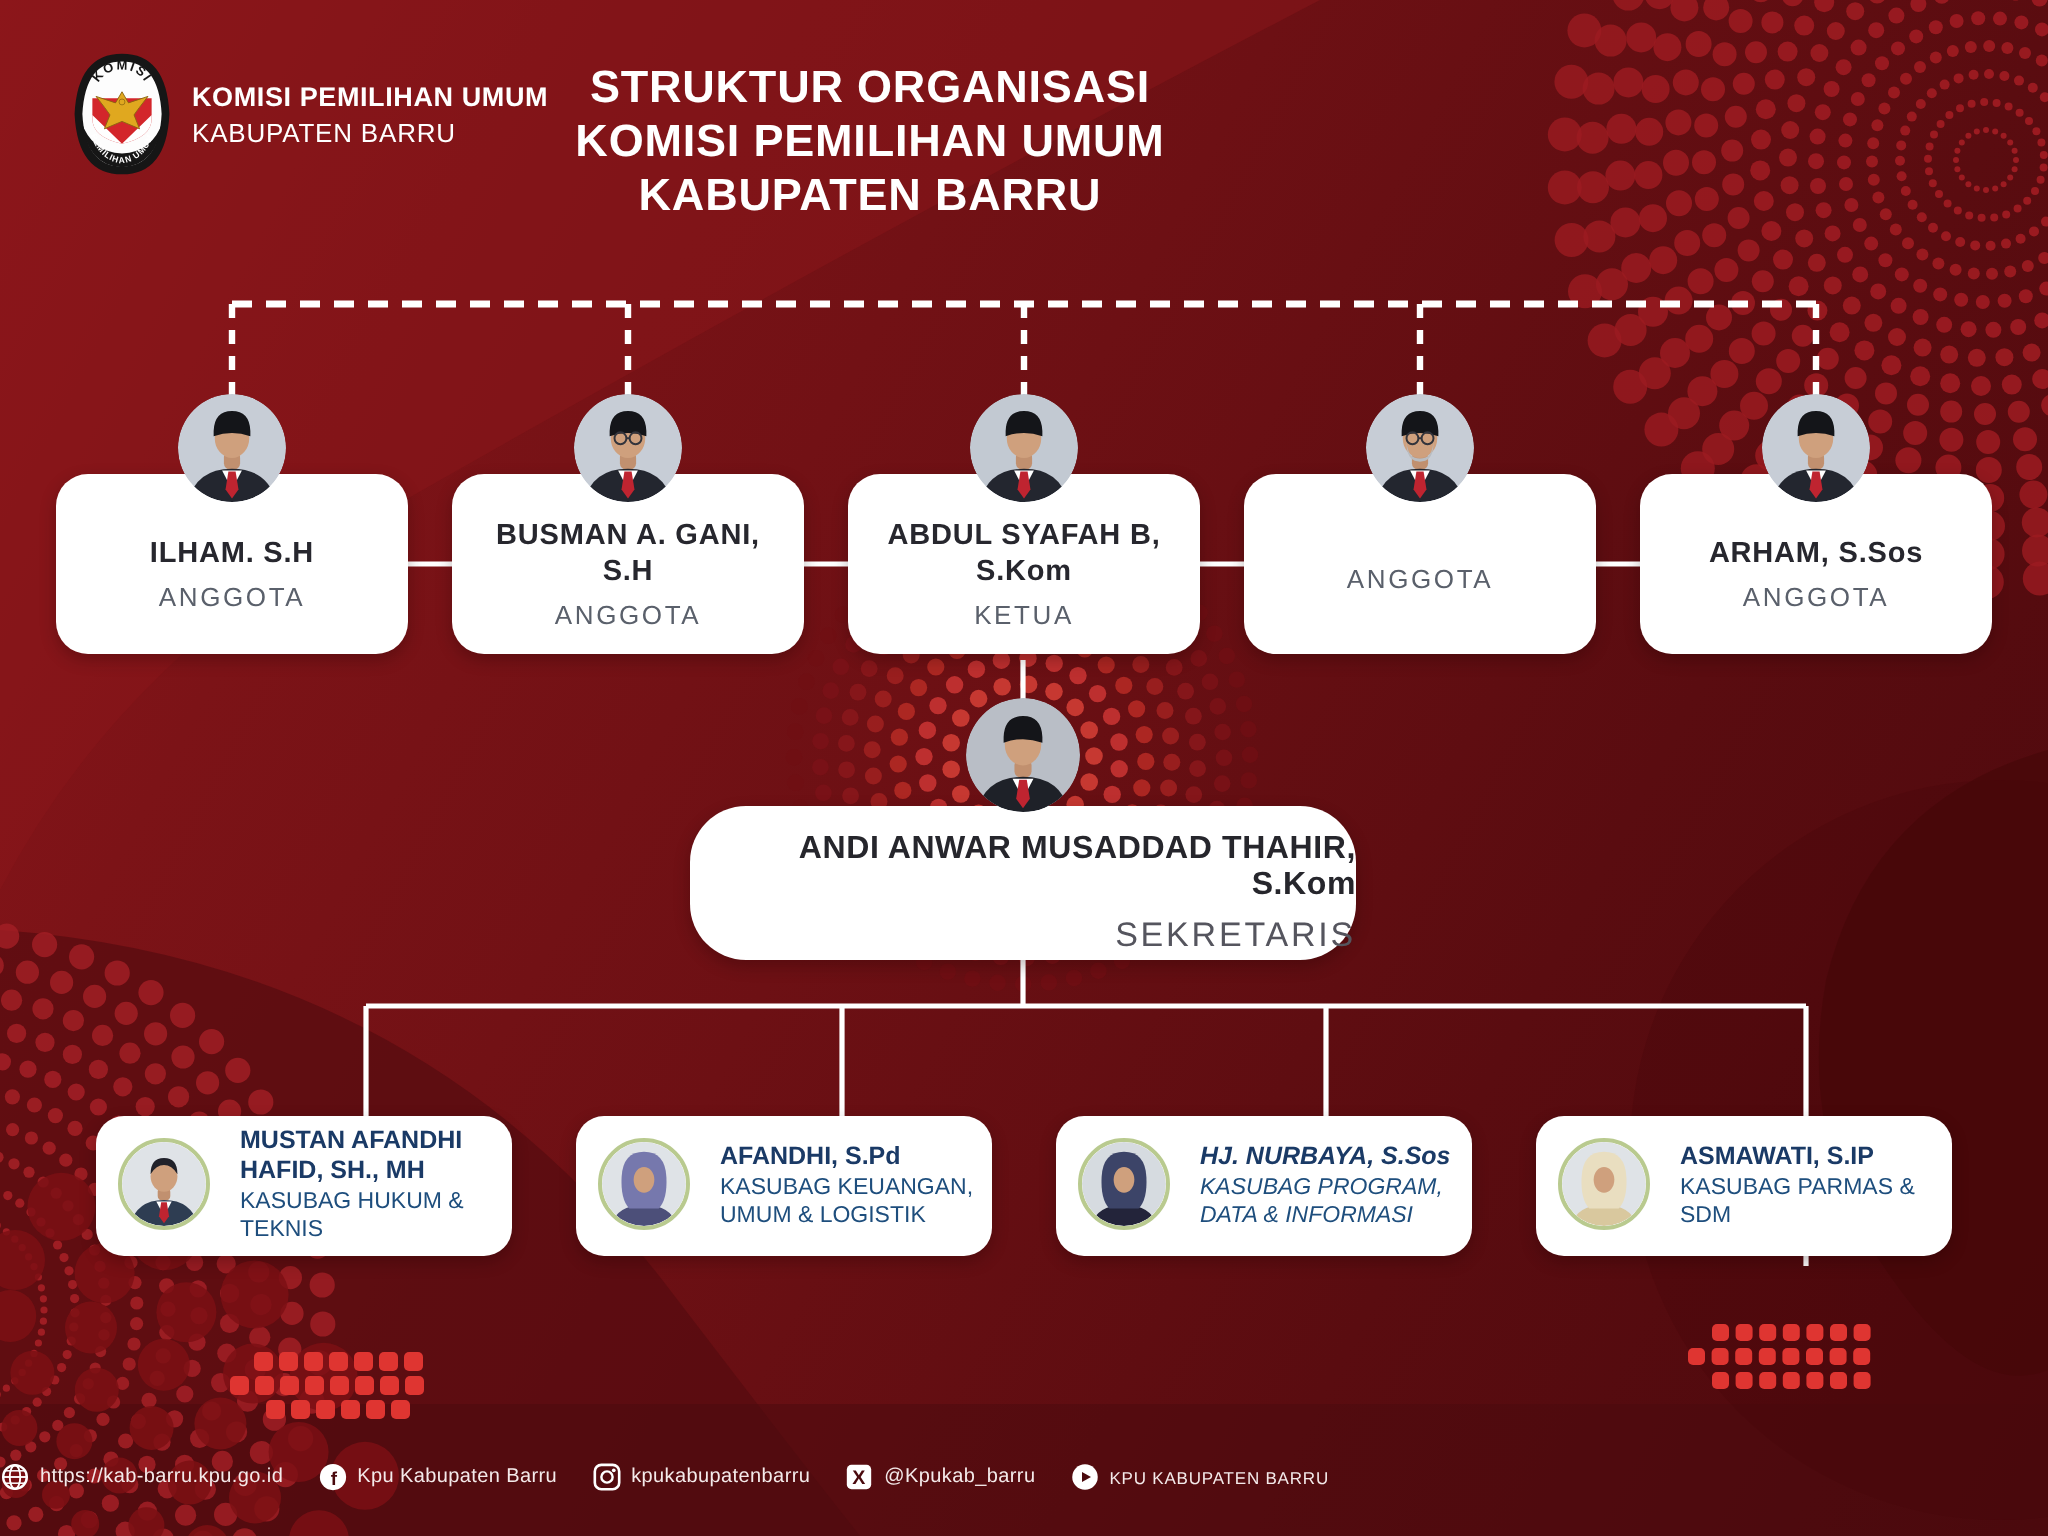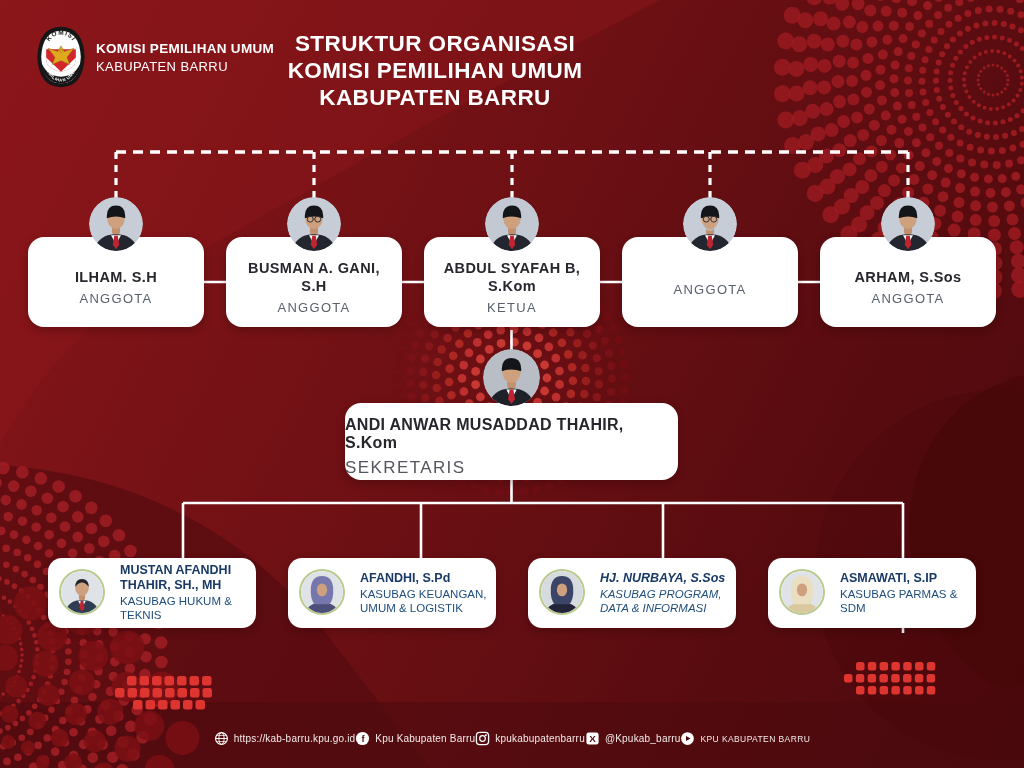--- a/index.html
+++ b/index.html
@@ -20,32 +20,32 @@
   .title{position:absolute;left:0;top:30px;width:870px;text-align:center;color:#fff;z-index:2;}
   .title div{font-size:22.5px;font-weight:bold;line-height:27px;letter-spacing:.4px;}
   
   .card{position:absolute;background:#fff;box-shadow:0 3px 8px rgba(30,0,0,.28);z-index:2;box-sizing:border-box;}
   .top-card{width:176px;min-height:90px;border-radius:16px;text-align:center;
     padding:22px 8px 12px;display:flex;flex-direction:column;justify-content:center;}
   .top-name{font-size:14.5px;font-weight:bold;color:#27272e;letter-spacing:.4px;line-height:1.25;}
   .top-role{font-size:13px;color:#5a606b;letter-spacing:1.3px;margin-top:5px;}
   .photo{position:absolute;border-radius:50%;overflow:hidden;z-index:3;}
   .photo svg{display:block;}
-  .sec-card{left:345px;top:403px;width:333px;height:77px;border-radius:16px;text-align:left;padding-top:13px;}
+  .sec-card{left:345px;top:403px;width:333px;height:77px;border-radius:28px;text-align:right;padding-top:13px;}
   .sec-name{font-size:16px;font-weight:bold;color:#26262c;letter-spacing:.3px;}
   .sec-role{font-size:17px;color:#55555e;letter-spacing:1.4px;margin-top:6px;}
   .sub-card{width:208px;height:70px;border-radius:14px;display:flex;align-items:center;}
   .sub-photo{position:absolute;left:11px;top:11px;width:46px;height:46px;border-radius:50%;
     border:2px solid #b9ca8f;overflow:hidden;box-sizing:border-box;background:#fff;}
   .sub-text{margin-left:72px;margin-right:6px;}
   .sub-name{font-size:12.5px;font-weight:bold;color:#1a3a66;line-height:1.22;}
   .sub-role{font-size:11.5px;color:#1e4e7d;line-height:1.2;margin-top:2px;}
   
-  .footer{position:absolute;left:0;top:731px;width:1024px;display:flex;justify-content:center;
-    align-items:center;z-index:2;color:#f4eaea;}
+  .footer{position:absolute;left:0;top:731px;width:1024px;display:flex;
+    align-items:center;gap:17px;z-index:2;color:#f4eaea;}
   .f-item{display:flex;align-items:center;gap:5px;font-size:10px;letter-spacing:.2px;cursor:pointer;}
   .f-item:last-child .f-label{font-size:8.5px;letter-spacing:.4px;}
   .f-item svg{display:block;}
 </style>
 </head>
 <body>
 
 <div class="stage">
 
   <svg id="bg-decor" class="layer" width="1024" height="768" viewBox="0 0 1024 768">
@@ -1181,21 +1181,21 @@
             <g clip-path="url(#avc6)">
               <rect x="25.5" y="32" width="9" height="10" rx="3.5" fill="#c1906f"></rect>
       <path d="M5,62 Q9,41.5 30,41.5 Q51,41.5 55,62 Z" fill="#2e3d52"></path>
       <path d="M24.5,42.5 L30,53 L35.5,42.5 Z" fill="#ffffff"></path>
       <path d="M28,43 L32,43 L33.6,53 L30,58 L26.4,53 Z" fill="#bf2430"></path>
       <ellipse cx="30" cy="24.5" rx="9.6" ry="11" fill="#cfa07d"></ellipse>
               <path d="M20.4,23 Q20.4,11.5 30,11.5 Q39.6,11.5 39.6,23 Q35.5,16.5 30,16.5 Q24.5,16.5 20.4,23 Z" fill="#21222a"></path>
             </g>
           </svg></div>
         <div class="sub-text">
-          <div class="sub-name">MUSTAN AFANDHI THAHIR, SH., MH</div>
+          <div class="sub-name">MUSTAN AFANDHI HAFID, SH., MH</div>
           <div class="sub-role">KASUBAG HUKUM &amp; TEKNIS</div>
         </div>
       </section>
       <section class="card sub-card" style="left: 288px; top: 558px;">
         <div class="sub-photo"><svg viewBox="0 0 60 60" width="100%" height="100%">
     <defs>
               <clipPath id="avc7">
                 <circle cx="30" cy="30" r="30"></circle>
               </clipPath>
             </defs>

